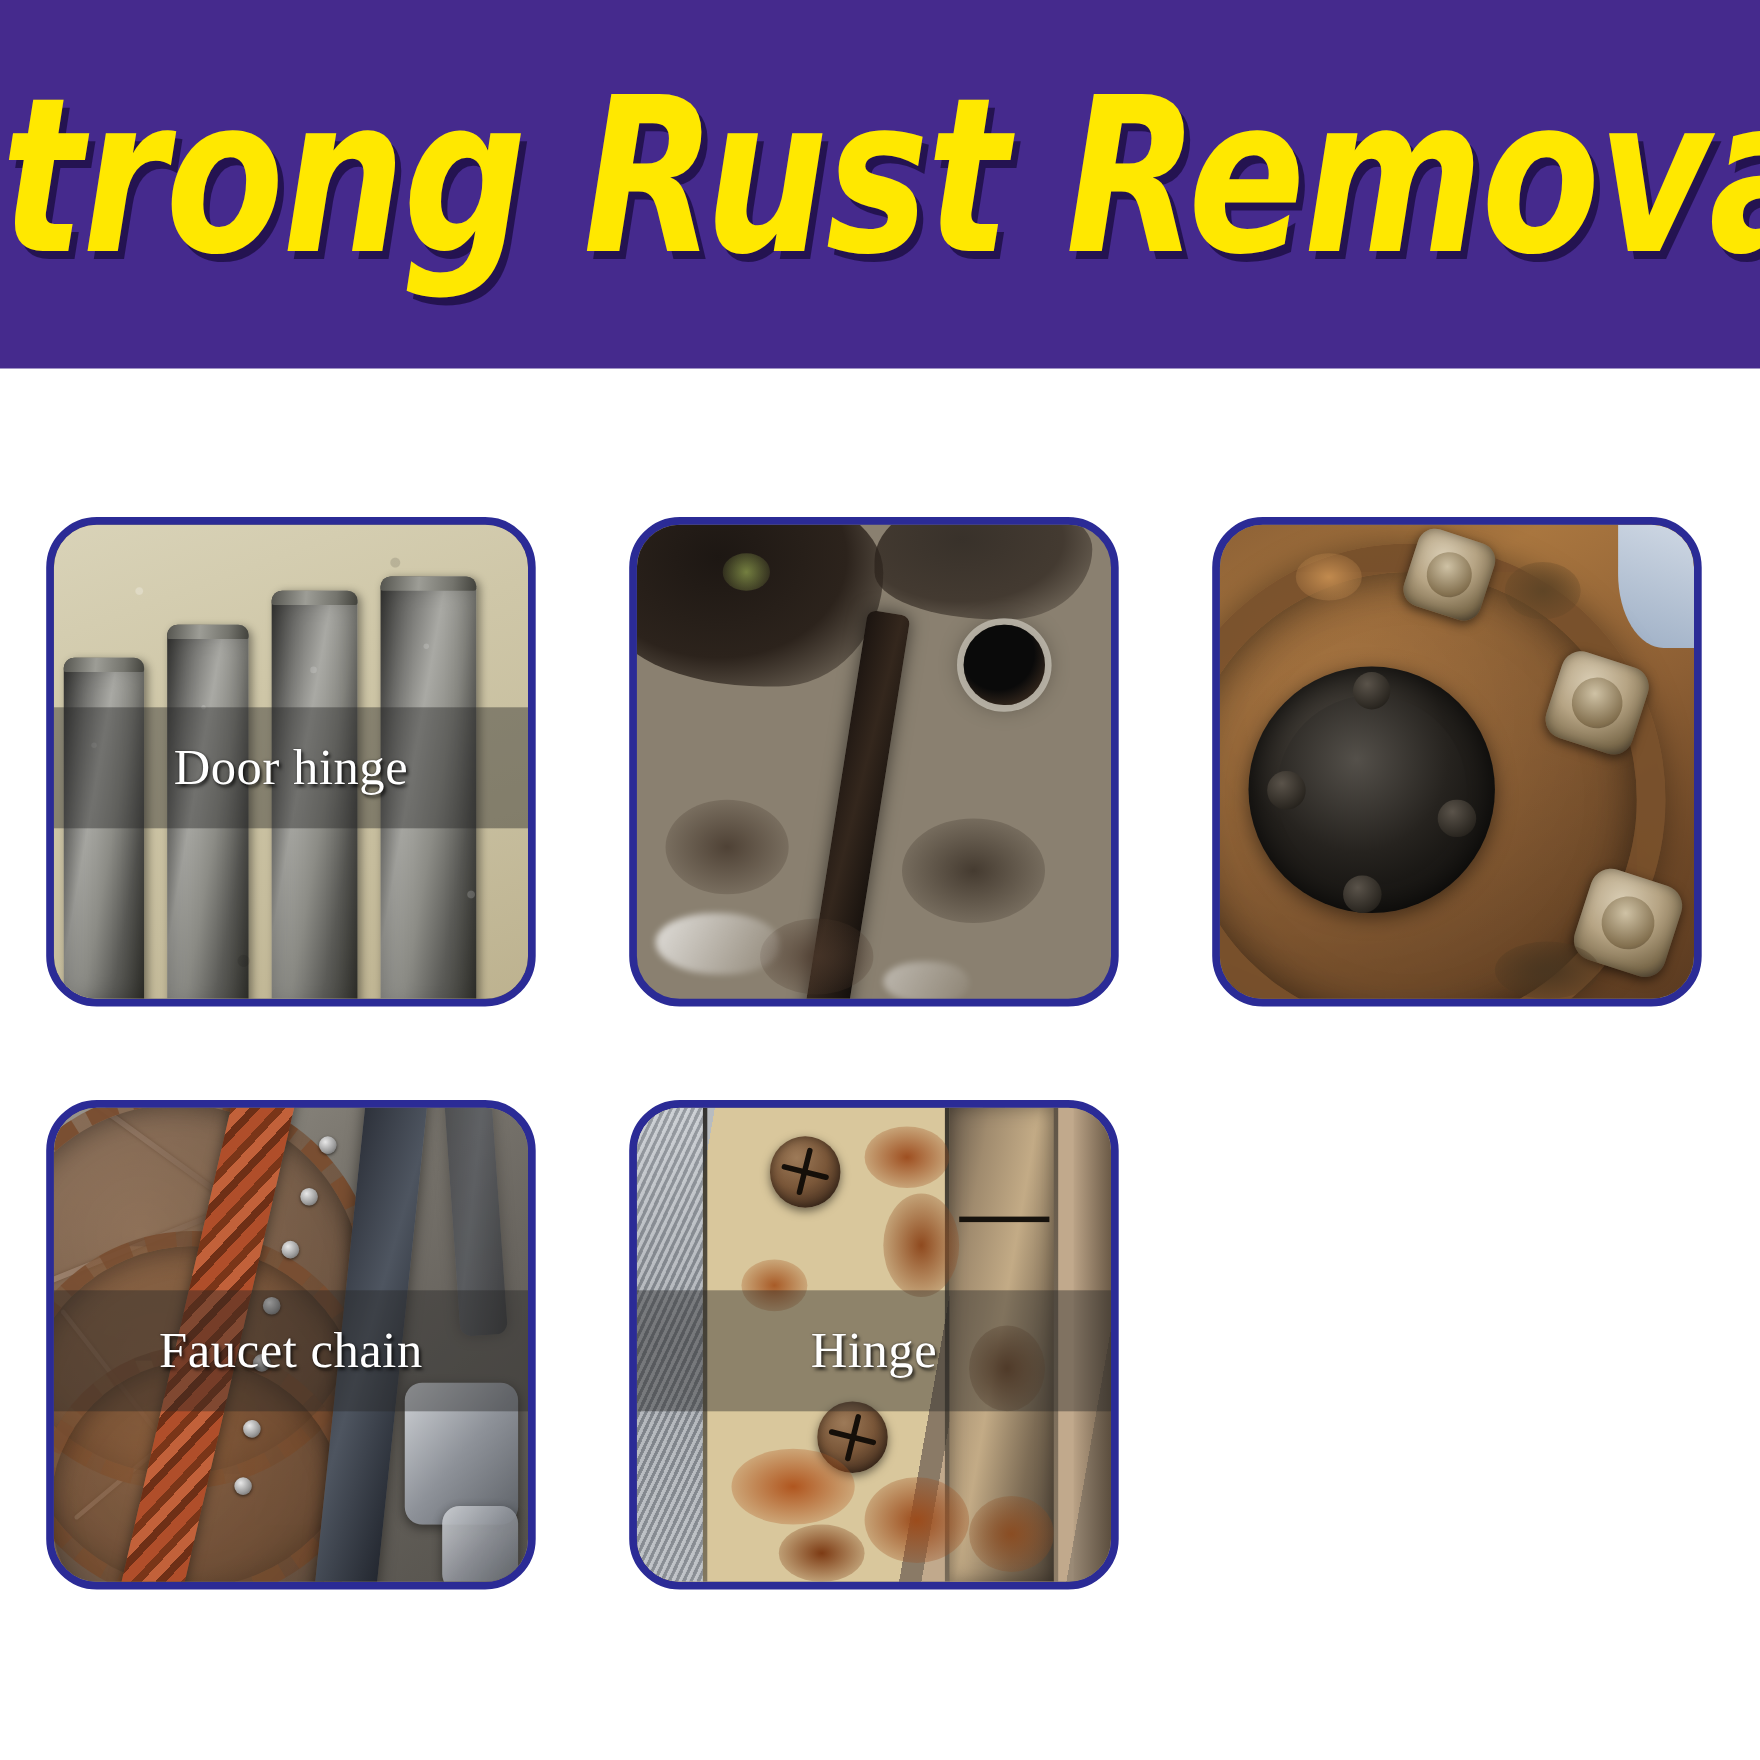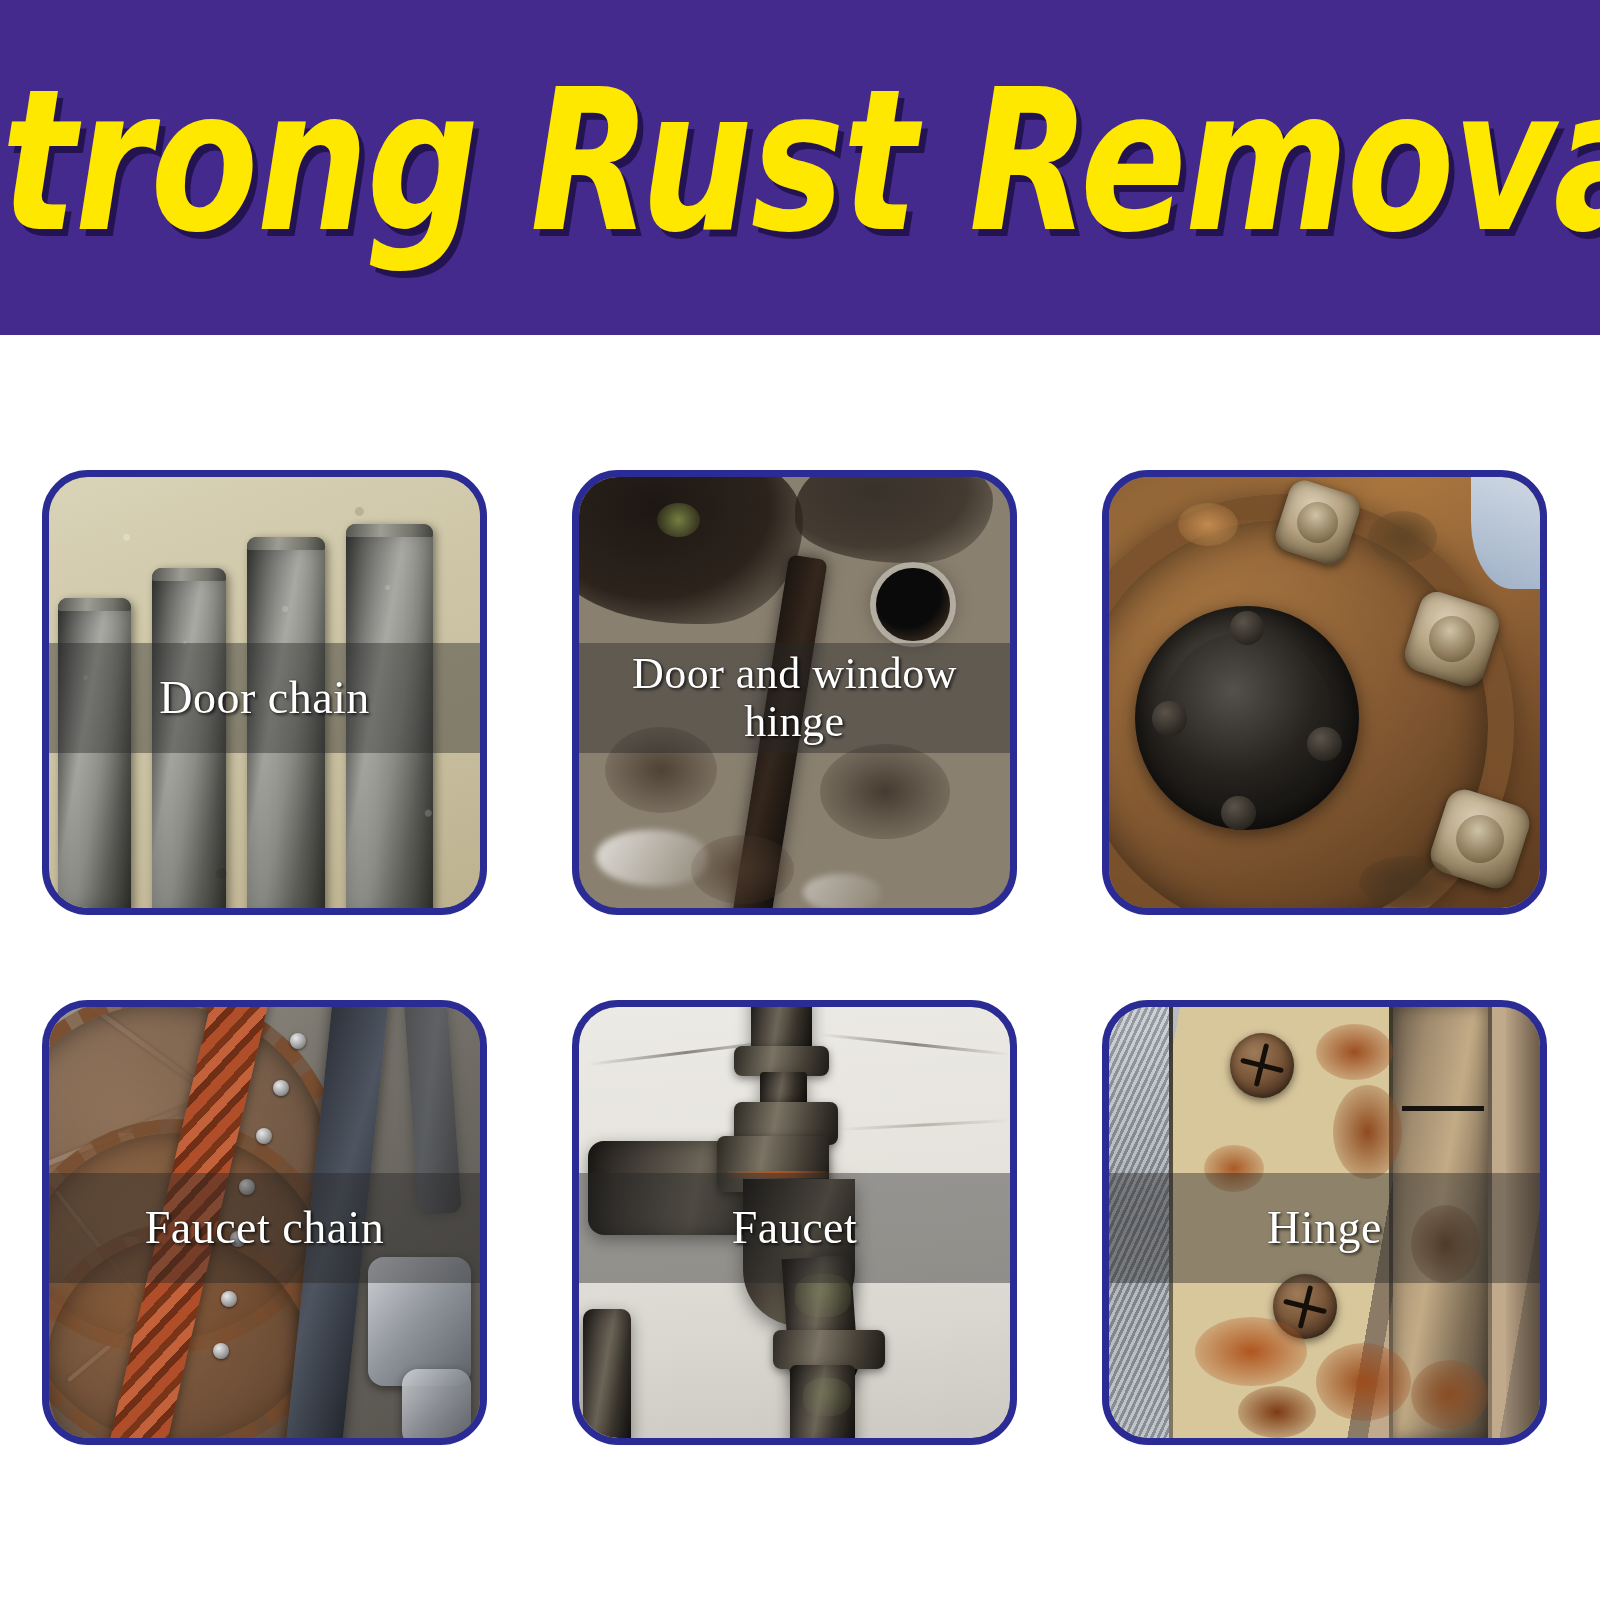--- a/index.html
+++ b/index.html
@@ -305,39 +305,36 @@
         <i class="pin" style="left:24%;top:21%;width:17%;height:83%;"></i>
         <i class="pin" style="left:46%;top:14%;width:18%;height:90%;"></i>
         <i class="pin" style="left:69%;top:11%;width:20%;height:93%;"></i>
         <i class="spk" style="left:8%;top:46%;width:5px;height:5px;"></i>
         <i class="spk" style="left:31%;top:38%;width:4px;height:4px;"></i>
         <i class="spk" style="left:54%;top:30%;width:6px;height:6px;"></i>
         <i class="spk" style="left:78%;top:25%;width:5px;height:5px;"></i>
         <i class="grit"></i>
       </div>
       <div class="band">
-        <div class="band-text">Door chain</div>
+        <div class="band-text">Door hinge</div>
       </div>
     </div>
 
     <div class="tile">
       <div class="photo p2">
         <i class="darkmass" style="left:-6%;top:-8%;width:58%;height:42%;"></i>
         <i class="darkmass" style="left:50%;top:-6%;width:46%;height:26%;opacity:.75;"></i>
         <i class="bar" style="left:42%;top:18%;width:9%;height:86%;transform:rotate(9deg);"></i>
         <i class="hole" style="left:69%;top:21%;width:17%;height:17%;"></i>
         <i class="patch" style="left:6%;top:58%;width:26%;height:20%;background:radial-gradient(ellipse at 50% 50%, #3b2d22, rgba(59,45,34,0));"></i>
         <i class="patch" style="left:56%;top:62%;width:30%;height:22%;background:radial-gradient(ellipse at 50% 50%, #2e241b, rgba(46,36,27,0));"></i>
         <i class="patch" style="left:26%;top:83%;width:24%;height:16%;background:radial-gradient(ellipse at 50% 50%, #4a372a, rgba(74,55,42,0));"></i>
         <i class="shine" style="left:4%;top:82%;width:26%;height:13%;"></i>
         <i class="shine" style="left:52%;top:92%;width:18%;height:9%;opacity:.6;"></i>
         <i class="patch" style="left:18%;top:6%;width:10%;height:8%;background:radial-gradient(circle,#8fa04e,rgba(143,160,78,0));"></i>
-      </div>
-      <div class="band">
-        <div class="band-text two-line">Door and window<br>hinge</div>
       </div>
     </div>
 
     <div class="tile">
       <div class="photo p3">
         <i class="sky"></i>
         <i class="ring" style="left:-14%;top:4%;width:96%;height:96%;"></i>
         <i class="hub" style="left:6%;top:30%;width:52%;height:52%;"></i>
         <i class="hubcap" style="left:12%;top:36%;width:40%;height:40%;"></i>
         <i class="stud" style="left:28%;top:31%;width:8%;height:8%;"></i>
@@ -373,44 +370,20 @@
         <i class="frame" style="left:60%;top:-6%;width:13%;height:118%;transform:rotate(6deg);"></i>
         <i class="derail" style="left:74%;top:58%;width:24%;height:30%;"></i>
         <i class="derail" style="left:82%;top:84%;width:16%;height:18%;opacity:.9;"></i>
         <i class="frame" style="left:84%;top:-4%;width:10%;height:52%;transform:rotate(-4deg);opacity:.55;"></i>
       </div>
       <div class="band">
         <div class="band-text">Faucet chain</div>
       </div>
     </div>
 
-    <div class="tile">
-      <div class="photo p5">
-        <i class="crack" style="left:2%;top:13%;width:46%;transform:rotate(-7deg);"></i>
-        <i class="crack" style="left:56%;top:6%;width:44%;transform:rotate(6deg);"></i>
-        <i class="crack" style="left:60%;top:28%;width:40%;transform:rotate(-3deg);opacity:.5;"></i>
-        <i class="metal" style="left:40%;top:-6%;width:14%;height:18%;border-radius:10px;"></i>
-        <i class="nut" style="left:36%;top:9%;width:22%;height:7%;"></i>
-        <i class="metal" style="left:42%;top:15%;width:11%;height:8%;border-radius:4px;"></i>
-        <i class="nut" style="left:36%;top:22%;width:24%;height:10%;"></i>
-        <i class="metal pipe-h" style="left:2%;top:31%;width:56%;height:22%;"></i>
-        <i class="nut" style="left:32%;top:30%;width:26%;height:13%;"></i>
-        <i class="rustline" style="left:34%;top:38%;width:24%;"></i>
-        <i class="spout" style="left:38%;top:40%;width:26%;height:34%;"></i>
-        <i class="metal" style="left:48%;top:58%;width:16%;height:30%;border-radius:0 0 20px 20px;transform:rotate(-4deg);"></i>
-        <i class="nut" style="left:45%;top:75%;width:26%;height:9%;"></i>
-        <i class="metal" style="left:49%;top:83%;width:15%;height:19%;border-radius:6px;"></i>
-        <i class="metal" style="left:1%;top:70%;width:11%;height:32%;border-radius:10px;"></i>
-        <i class="greencorr" style="left:50%;top:62%;width:13%;height:10%;opacity:.55;"></i>
-        <i class="greencorr" style="left:52%;top:86%;width:11%;height:9%;opacity:.45;"></i>
-      </div>
-      <div class="band">
-        <div class="band-text">Faucet</div>
-      </div>
-    </div>
 
     <div class="tile">
       <div class="photo p6">
         <i class="galv"></i>
         <i class="seam" style="left:14%;top:0;height:100%;"></i>
         <i class="knuckle" style="left:66%;top:0;width:22%;height:100%;"></i>
         <i class="seam" style="left:65%;top:0;height:100%;"></i>
         <i class="seam" style="left:88%;top:0;height:100%;opacity:.7;"></i>
         <i style="position:absolute;left:68%;top:23%;width:19%;height:5px;background:#16120d;"></i>
         <i class="screw" style="left:28%;top:6%;width:15%;height:15%;"></i>

